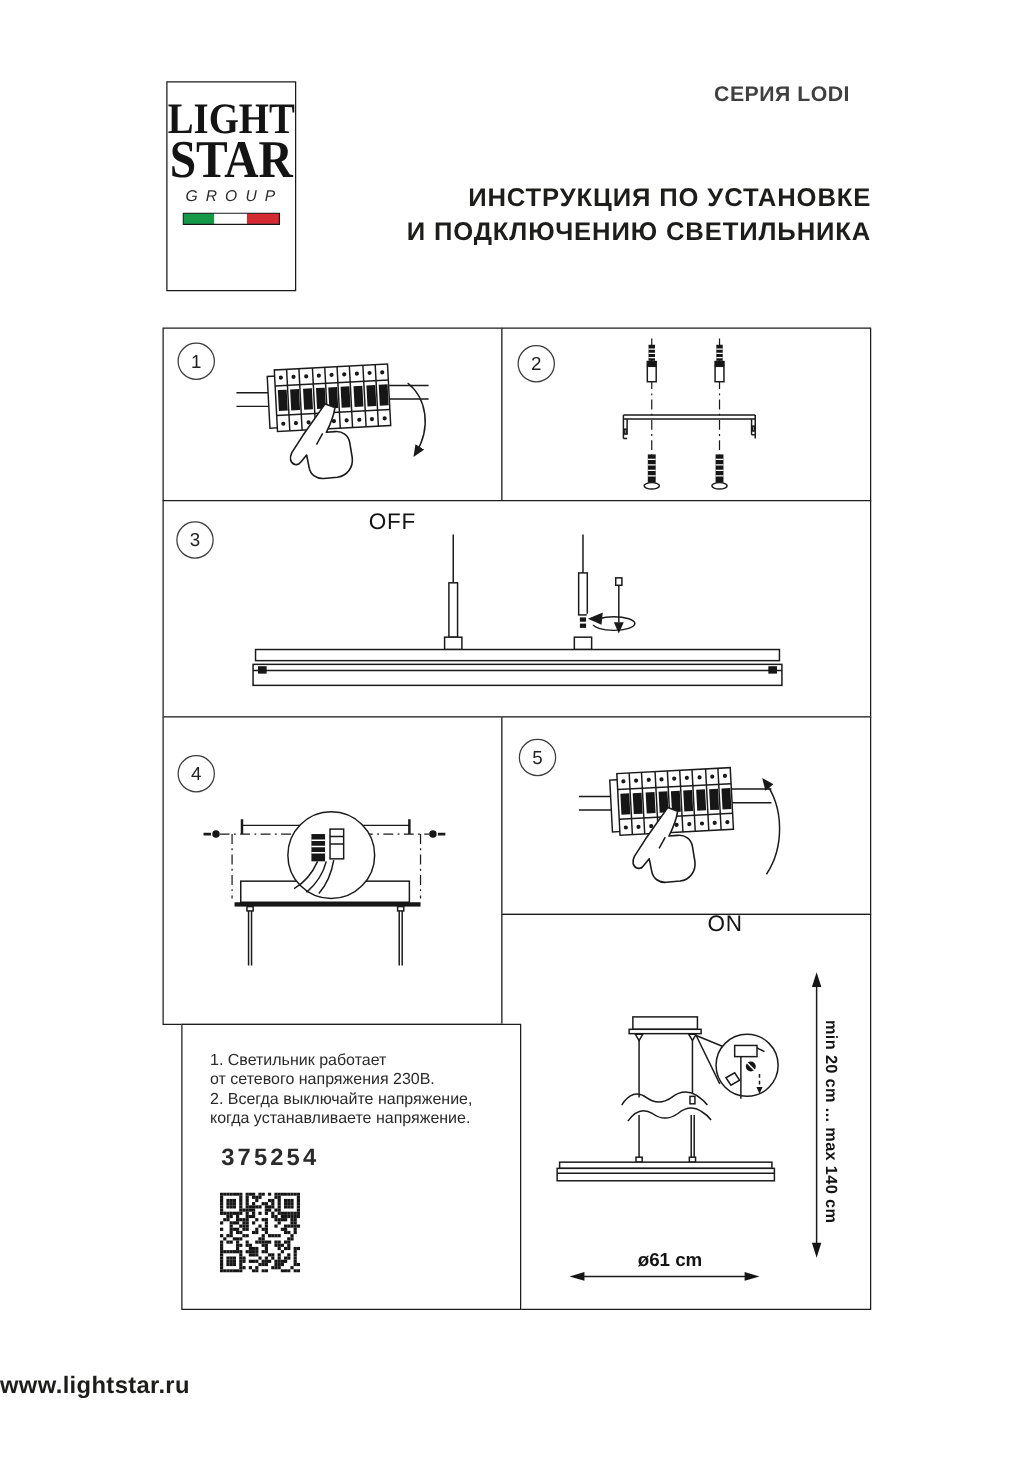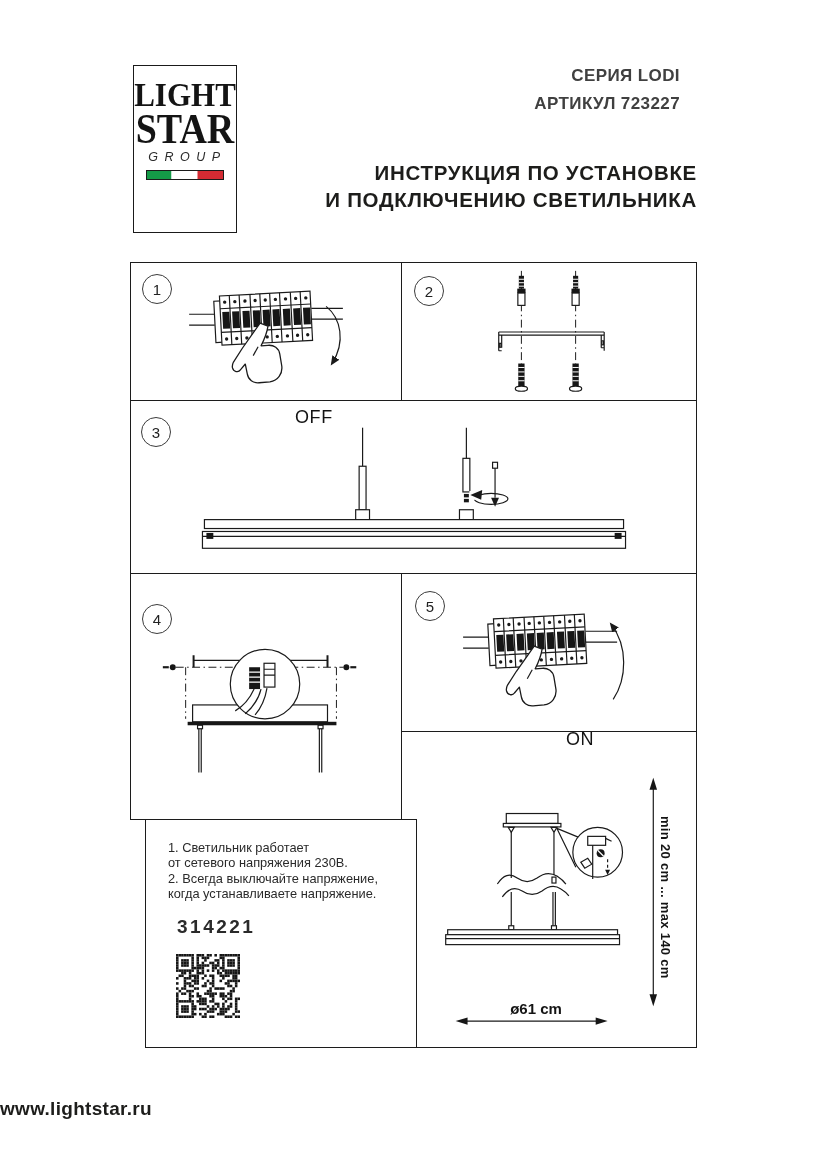--- a/index.html
+++ b/index.html
@@ -12,21 +12,21 @@
   .logo-light{font-family:"Liberation Serif",serif;font-weight:700;font-size:31px;line-height:31px;
               margin-top:13px;letter-spacing:0px;transform:scaleY(1.12);color:#141414;}
   .logo-star{font-family:"Liberation Serif",serif;font-weight:700;font-size:38px;line-height:36px;
              margin-top:0px;transform:scaleY(1.12);color:#141414;}
   .logo-group{font-size:12.5px;line-height:13px;letter-spacing:6.5px;margin-top:5px;padding-left:5px;
               color:#2a2a2a;font-weight:400;font-style:italic;}
   .logo-flag{margin:6px auto 0 auto;display:block;}
 
   .hdr-top{position:absolute;top:62px;right:146px;text-align:right;
            font-weight:700;font-size:17px;line-height:28px;letter-spacing:0.4px;color:#404040;}
-  .hdr-title{position:absolute;top:160px;right:129px;text-align:right;
+  .hdr-title{position:absolute;top:146px;right:129px;text-align:right;
              font-weight:700;font-size:20.5px;line-height:26.5px;letter-spacing:0.7px;color:#1d1d1b;}
 
   
   .panel{position:absolute;border:1px solid #1c1c1c;box-sizing:border-box;background:#fff;}
   #p1{left:130px;top:262px;width:272px;height:139px;}
   #p2{left:401px;top:262px;width:296px;height:139px;}
   #p3{left:130px;top:400px;width:567px;height:174px;}
   #p4{left:130px;top:573px;width:272px;height:247px;}
   #p5{left:401px;top:573px;width:296px;height:159px;}
   #p6{left:401px;top:731px;width:296px;height:317px;}
@@ -69,21 +69,20 @@
     <svg class="logo-flag" width="78" height="10">
       <rect x="0.5" y="0.5" width="25" height="9" fill="#149a47"></rect>
       <rect x="25.5" y="0.5" width="26" height="9" fill="#ffffff"></rect>
       <rect x="51.5" y="0.5" width="26" height="9" fill="#d42b33"></rect>
       <rect x="0.5" y="0.5" width="77" height="9" fill="none" stroke="#1a1a1a"></rect>
     </svg>
   </div>
 
   <div class="hdr-top">
     <div>СЕРИЯ LODI</div>
-    <div>АРТИКУЛ 723227</div>
   </div>
   <div class="hdr-title">
     <div>ИНСТРУКЦИЯ ПО УСТАНОВКЕ</div>
     <div>И ПОДКЛЮЧЕНИЮ СВЕТИЛЬНИКА</div>
   </div>
 
   <section class="panel" id="p1">
     <div class="step-circle" style="left:11px;top:11px;">
       <span>1</span>
     </div>
@@ -301,21 +300,21 @@
     <span class="dim-h">ø61 cm</span>
   </section>
 
   <section class="panel" id="pn">
     <div class="notes-text">
       <div>1. Светильник работает</div>
       <div>от сетевого напряжения 230В.</div>
       <div>2. Всегда выключайте напряжение,</div>
       <div>когда устанавливаете напряжение.</div>
     </div>
-    <div class="article-num">314221</div>
+    <div class="article-num">375254</div>
     <svg id="qr-svg" width="64" height="64">
       <rect x="0" y="0" width="64" height="64" fill="#ffffff"></rect>
       <g id="qr-modules" fill="#161616">
           <rect x="0.00" y="0.00" width="2.56" height="2.56"></rect>
           <rect x="2.56" y="0.00" width="2.56" height="2.56"></rect>
           <rect x="5.12" y="0.00" width="2.56" height="2.56"></rect>
           <rect x="7.68" y="0.00" width="2.56" height="2.56"></rect>
           <rect x="10.24" y="0.00" width="2.56" height="2.56"></rect>
           <rect x="12.80" y="0.00" width="2.56" height="2.56"></rect>
           <rect x="15.36" y="0.00" width="2.56" height="2.56"></rect>

